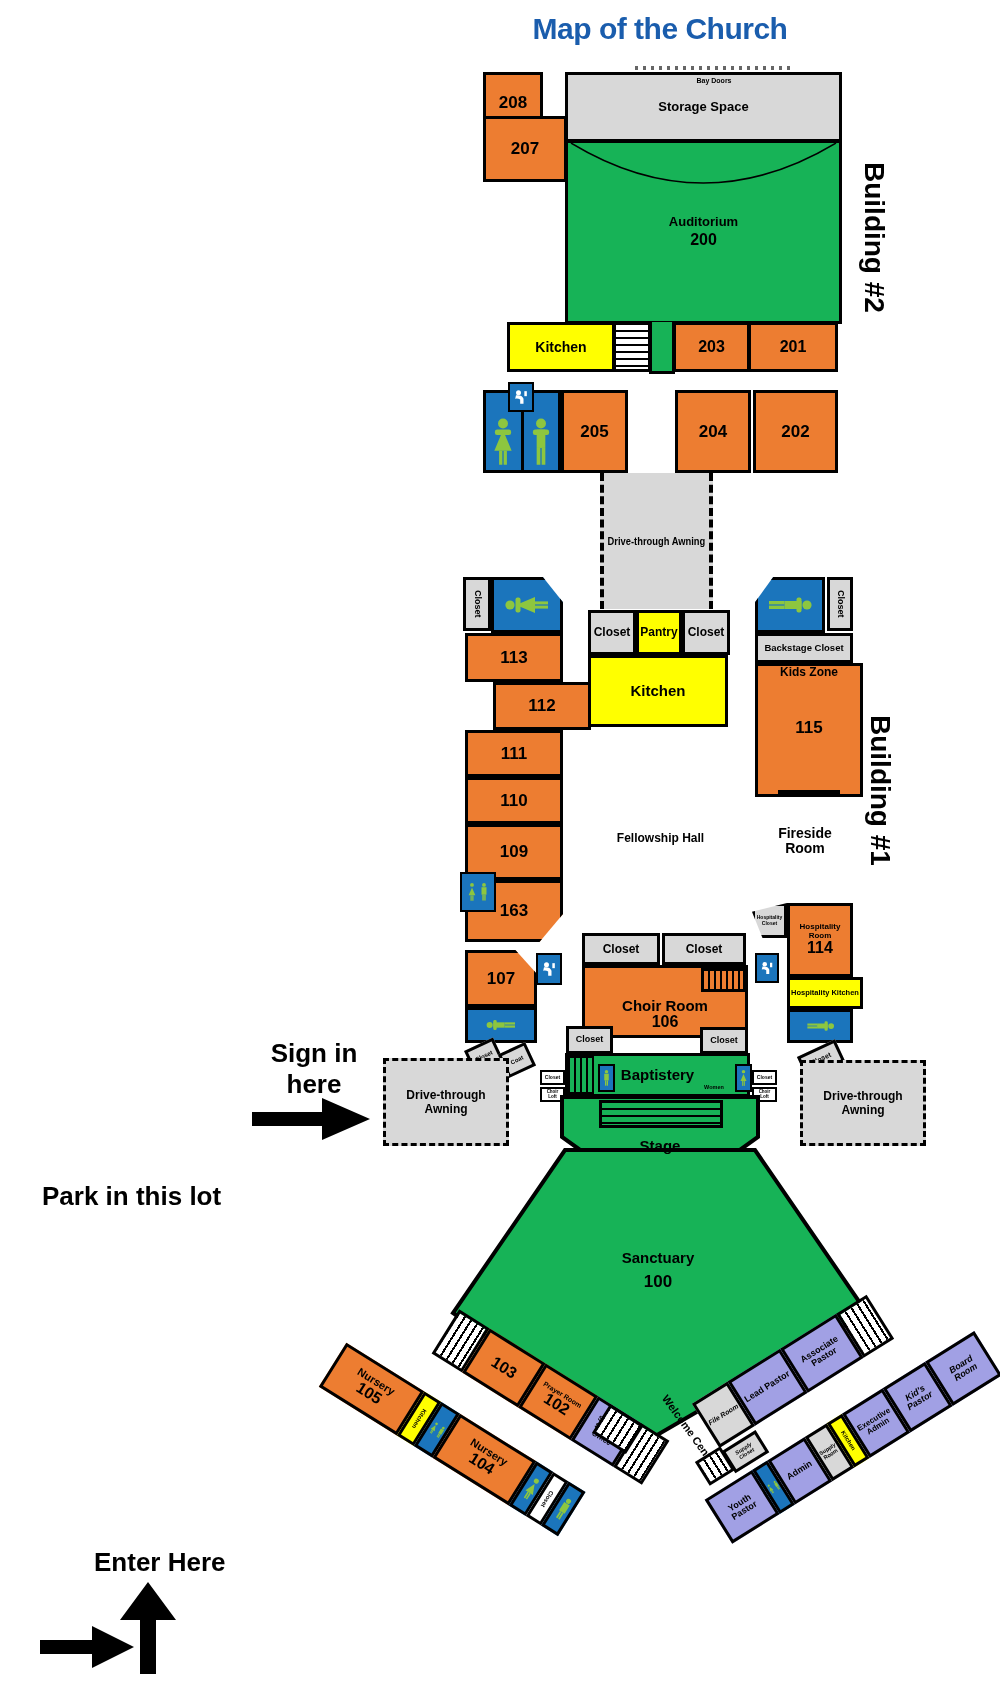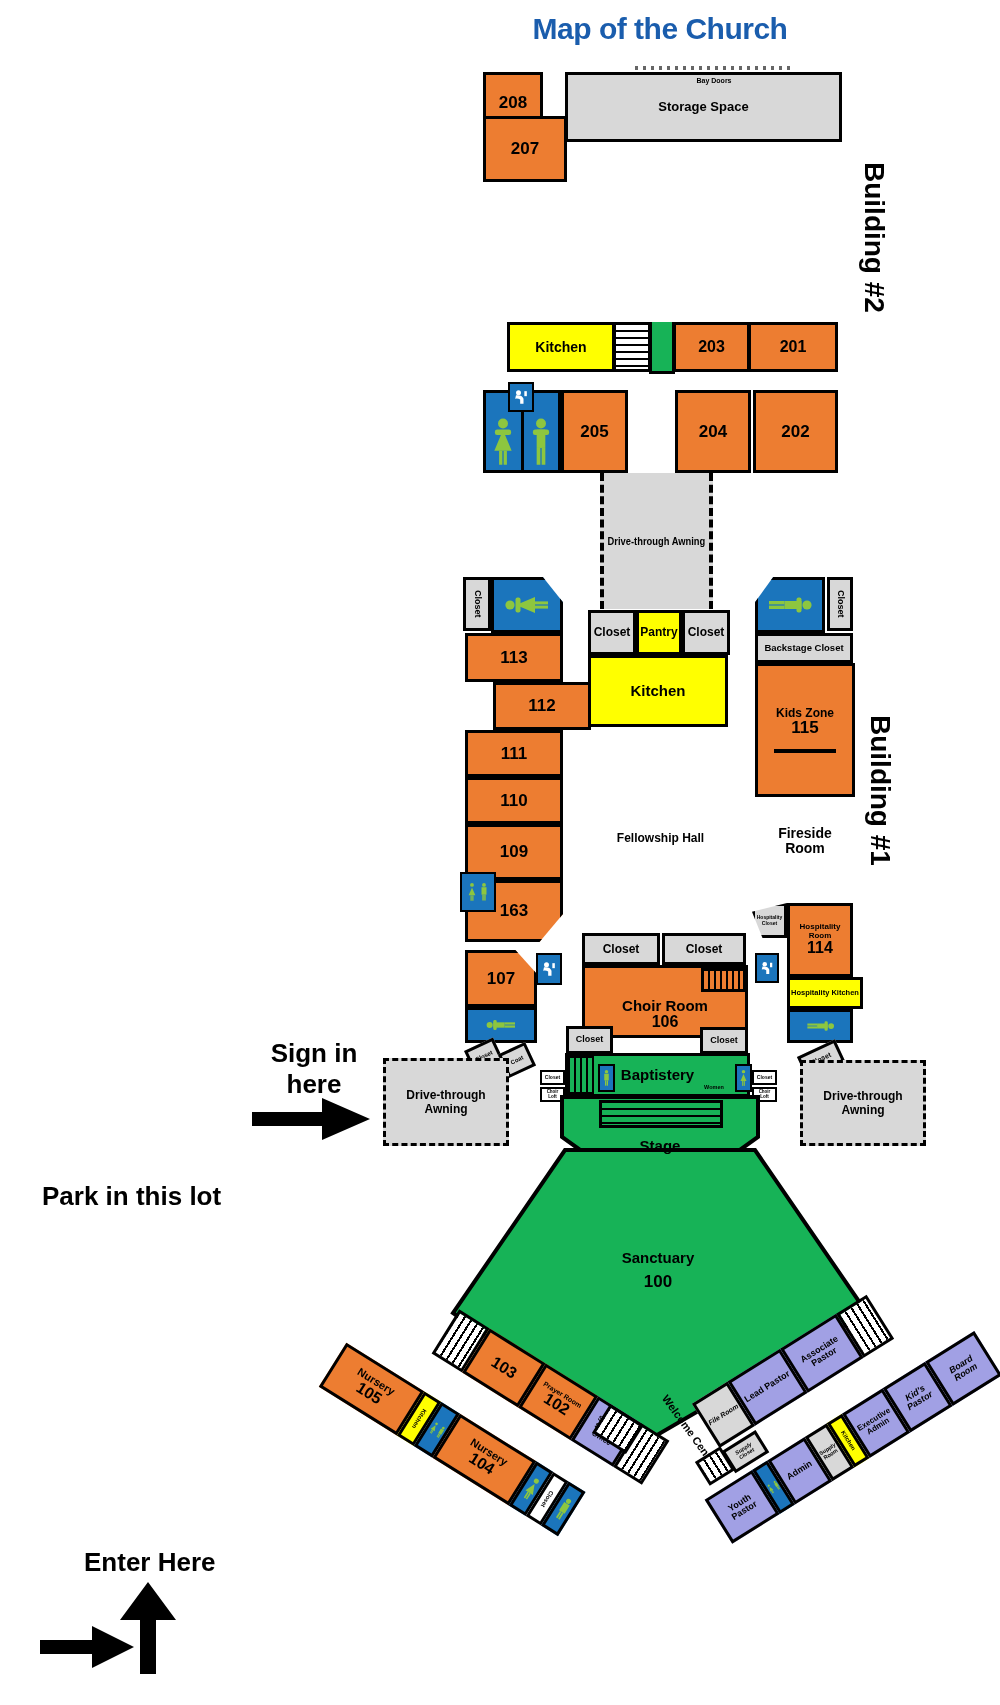--- a/index.html
+++ b/index.html
@@ -34,20 +34,27 @@
       <span>208</span>
     </div>
   <div class="r or" style="left:483px;top:116px;width:84px;height:66px;font-size:17px;">
       <span>207</span>
     </div>
   <div style="position:absolute;left:635px;top:66px;width:160px;height:4px;background:repeating-linear-gradient(90deg,#000 0 3px,transparent 3px 8px);opacity:.6;"></div>
   <div class="r gy" style="left:565px;top:72px;width:277px;height:70px;font-size:13px;">
     <span style="font-size:7px;position:absolute;top:2px;left:50%;transform:translateX(-20%);font-weight:bold;">Bay Doors</span>
     <span>Storage Space</span>
   </div>
+  <div class="r gr" style="left:565px;top:140px;width:277px;height:184px;font-size:13px;">
+    <svg width="271" height="62" style="position:absolute;top:0;left:0;" viewBox="0 0 271 62">
+        <path d="M3,0 Q135,80 268,0" stroke="#000" stroke-width="1.5" fill="none"></path>
+      </svg>
+    <span>Auditorium</span>
+    <span style="font-size:16px;margin-top:4px;">200</span>
+  </div>
   <div class="r ye" style="left:507px;top:322px;width:108px;height:50px;font-size:14px;z-index:2;">
       <span>Kitchen</span>
     </div>
   <div class="r st-h" style="left:613px;top:322px;width:38px;height:50px;"></div>
   <div class="r gr" style="left:649px;top:322px;width:26px;height:52px;border-top:none;"></div>
   <div class="r or" style="left:673px;top:322px;width:77px;height:50px;font-size:16px;">
       <span>203</span>
     </div>
   <div class="r or" style="left:748px;top:322px;width:90px;height:50px;font-size:16px;">
       <span>201</span>
@@ -178,21 +185,21 @@
         <rect x="8" y="27.5" width="3.4" height="15.5"></rect>
         <rect x="12.6" y="27.5" width="3.4" height="15.5"></rect>
       </svg>
   </div>
   <div class="r gy" style="left:827px;top:577px;width:26px;height:54px;font-size:9px;">
       <span class="vt">Closet</span>
     </div>
   <div class="r gy" style="left:755px;top:633px;width:98px;height:30px;font-size:9.5px;">
       <span>Backstage Closet</span>
     </div>
-  <div class="r or" style="left:755px;top:663px;width:100px;height:134px;font-size:12px;">
+  <div class="r or" style="left:755px;top:663px;width:108px;height:134px;font-size:12px;justify-content:space-between;">
     <span>Kids Zone</span>
     <span style="font-size:17px;">115</span>
     <div style="width:62px;height:4px;background:#000;margin-top:12px;"></div>
   </div>
   <div class="lbl" style="left:755px;top:826px;width:100px;font-size:14px;">
     <div>Fireside</div>
     <div>Room</div>
   </div>
   <div class="r gy" style="left:752px;top:903px;width:35px;height:35px;font-size:5px;clip-path:polygon(0 25%,100% 0,100% 100%,30% 100%);">
     <span>Hospitality</span>
@@ -429,21 +436,21 @@
   <div class="lbl" style="left:252px;top:1038px;width:124px;font-size:26px;line-height:1.2;">
     <div>Sign in</div>
     <div>here</div>
   </div>
   <svg width="120" height="46" viewBox="0 0 120 46" style="position:absolute;left:252px;top:1096px;">
     <polygon points="0,16 70,16 70,2 118,23 70,44 70,30 0,30" fill="#000"></polygon>
   </svg>
 
   <div class="lbl" style="left:42px;top:1182px;width:240px;font-size:26px;text-align:left;">Park in this lot</div>
 
-  <div class="lbl" style="left:84px;top:1548px;width:170px;font-size:26px;text-align:left;">Enter Here</div>
+  <div class="lbl" style="left:94px;top:1548px;width:170px;font-size:26px;text-align:left;">Enter Here</div>
   <svg width="60" height="92" viewBox="0 0 60 92" style="position:absolute;left:118px;top:1582px;">
     <polygon points="30,0 58,38 38,38 38,92 22,92 22,38 2,38" fill="#000"></polygon>
   </svg>
   <svg width="96" height="46" viewBox="0 0 96 46" style="position:absolute;left:40px;top:1624px;">
     <polygon points="0,16 52,16 52,2 94,23 52,44 52,30 0,30" fill="#000"></polygon>
   </svg>
 
 </div>
 
 </body></html>

